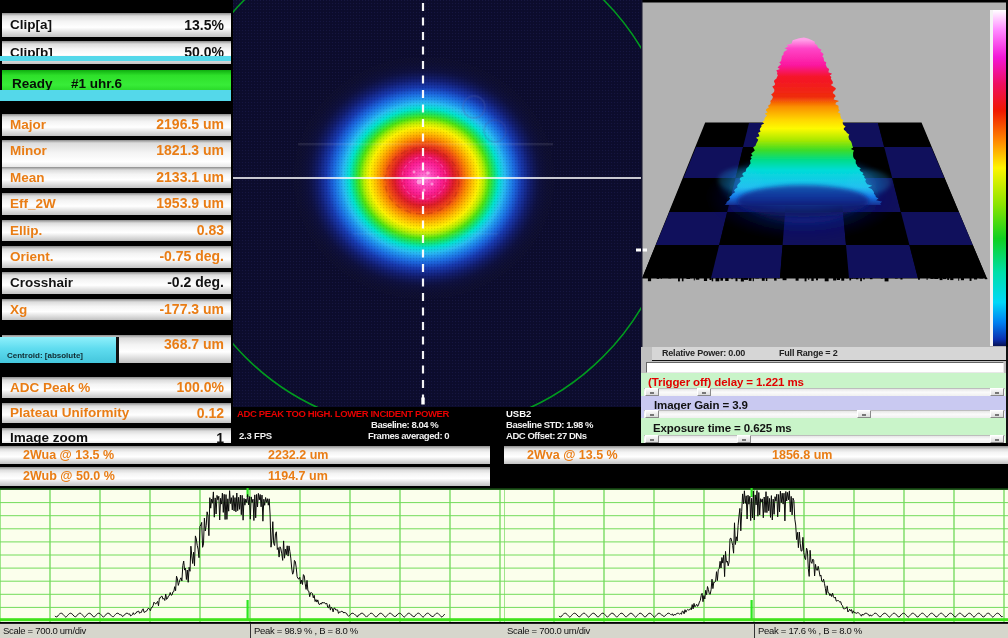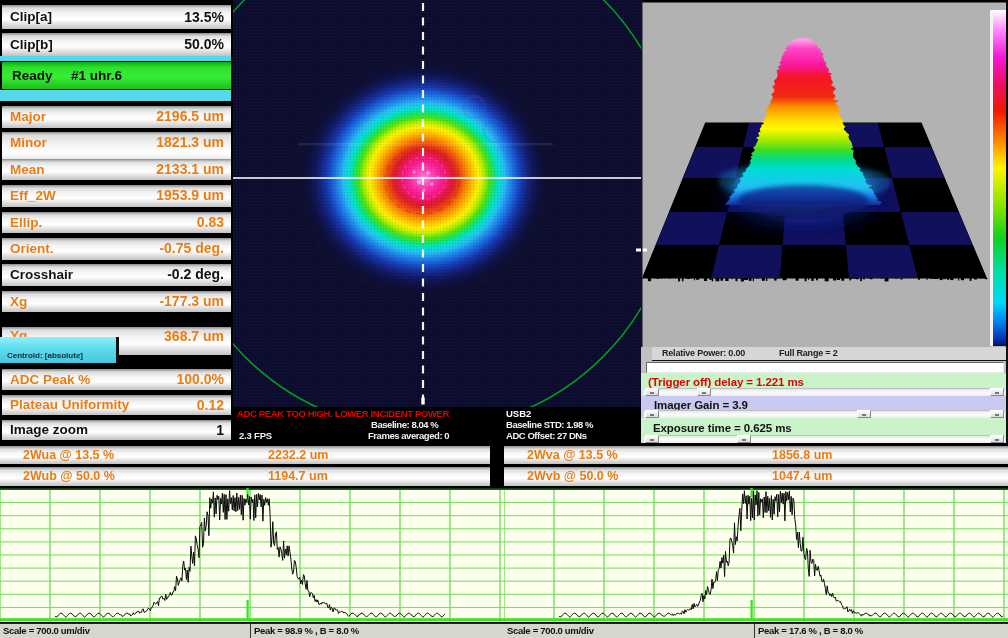--- a/index.html
+++ b/index.html
@@ -1,26 +1,26 @@
 <!DOCTYPE html>
 <html><head><meta charset="utf-8"><style>
 *{margin:0;padding:0;box-sizing:content-box}
 html,body{width:1008px;height:638px;background:#000;overflow:hidden;
  font-family:"Liberation Sans",sans-serif;position:relative}
 .abs{position:absolute}
 .trow{position:absolute;left:2px;width:229px;font-weight:bold;font-size:13.5px;
- background:linear-gradient(180deg,#8c8c8c 0,#dcdcdc 3px,#f4f4f4 35%,#ffffff 60%,#c2c2c2 100%);}
+ background:linear-gradient(180deg,#8c8c8c 0,#dcdcdc 3px,#f4f4f4 35%,#ffffff 60%,#c2c2c2 100%);margin-top:8px;}
 .trow.grn{background:linear-gradient(180deg,#0fae10 0,#2ee02a 20%,#38ec38 55%,#18c218 100%);font-size:13.5px;font-weight:bold}
 .tl{position:absolute;left:8px}
 .tv{position:absolute;right:7px;font-size:14px}
 .hrow{position:absolute;left:0;height:18.5px;line-height:18.5px;font-weight:bold;font-size:12.5px;color:#e97d15;
  background:linear-gradient(180deg,#8c8c8c 0,#dcdcdc 3px,#f4f4f4 35%,#ffffff 60%,#c2c2c2 100%);text-align:right;}
 .hl{position:absolute}
 .sbar{position:absolute;left:0;top:180px;width:504px;height:13.5px;line-height:13.5px;background:#d6d6cc;
- border-top:1px solid #222;font-size:9.5px;font-weight:bold;color:#111;letter-spacing:-0.3px}
+ border-top:1px solid #222;font-size:9.5px;font-weight:normal;color:#111;letter-spacing:-0.3px}
 .cs{position:absolute;top:1px;font-size:9px;font-weight:bold;color:#222;letter-spacing:-0.2px;line-height:11px}
 .cb{position:absolute;font-size:11.5px;font-weight:bold;letter-spacing:-0.1px}
 </style></head>
 <body>
 <div class="abs" style="left:0;top:0;width:233px;height:447px;background:#000">
     <div class="trow" style="top:5px;height:24px;line-height:24px">
       <span class="tl" style="color:#101010;font-size:13.5px">Clip[a]</span>
       <span class="tv" style="color:#101010">13.5%</span>
     </div>
     <div class="trow" style="top:33px;height:23px;line-height:23px">
@@ -411,24 +411,20 @@
    <span style="position:absolute;left:250px;top:0;width:1px;height:14px;background:#333"></span>
    <span style="position:absolute;left:254px">Peak = 98.9 % ,  B = 8.0 %</span>
     </div>
 </div>
 
 <div class="abs" style="left:504px;top:443px;width:608px;height:195px;background:#000">
  <div class="hrow" style="top:2.5px;width:504px">
    <span class="hl" style="left:23px">2Wva @ 13.5 %</span>
       <span class="hl" style="left:268px">1856.8 um</span>
  </div>
- <div class="hrow" style="top:24px;width:504px">
-   <span class="hl" style="left:23px">2Wvb @ 50.0 %</span>
-      <span class="hl" style="left:268px">1047.4 um</span>
- </div>
  <svg style="position:absolute;left:0;top:45px" width="504" height="134" viewBox="0 0 504 134">
   <rect width="504" height="134" fill="#fbffec"></rect>
   <line x1="0" y1="0" x2="0" y2="134" stroke="#55d13d" stroke-width="1.1"></line>
       <line x1="50" y1="0" x2="50" y2="134" stroke="#55d13d" stroke-width="1.1"></line>
       <line x1="100" y1="0" x2="100" y2="134" stroke="#55d13d" stroke-width="1.1"></line>
       <line x1="150" y1="0" x2="150" y2="134" stroke="#55d13d" stroke-width="1.1"></line>
       <line x1="200" y1="0" x2="200" y2="134" stroke="#55d13d" stroke-width="1.1"></line>
       <line x1="250" y1="0" x2="250" y2="134" stroke="#55d13d" stroke-width="1.1"></line>
       <line x1="300" y1="0" x2="300" y2="134" stroke="#55d13d" stroke-width="1.1"></line>
       <line x1="350" y1="0" x2="350" y2="134" stroke="#55d13d" stroke-width="1.1"></line>

